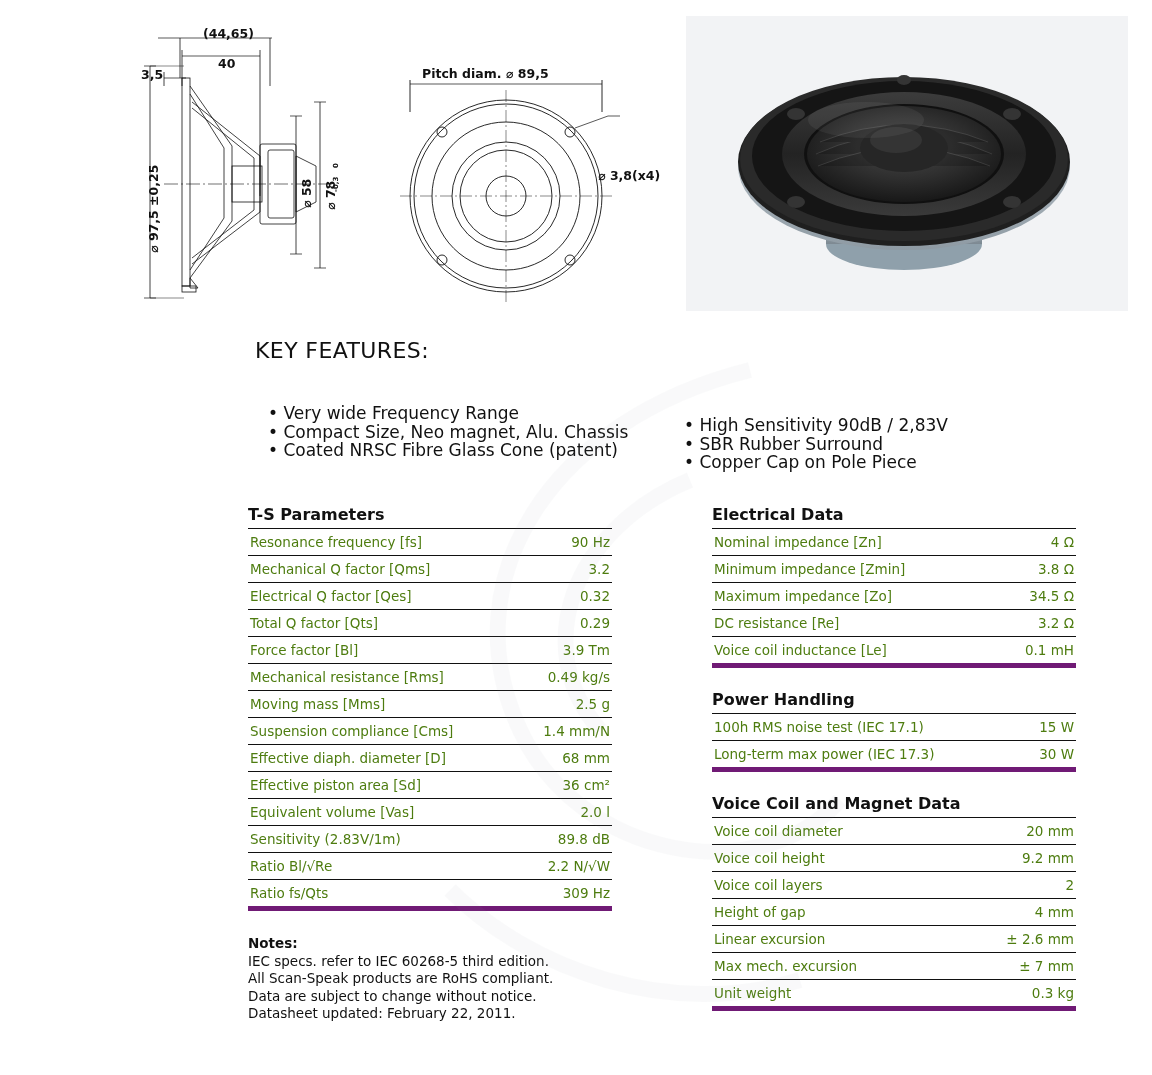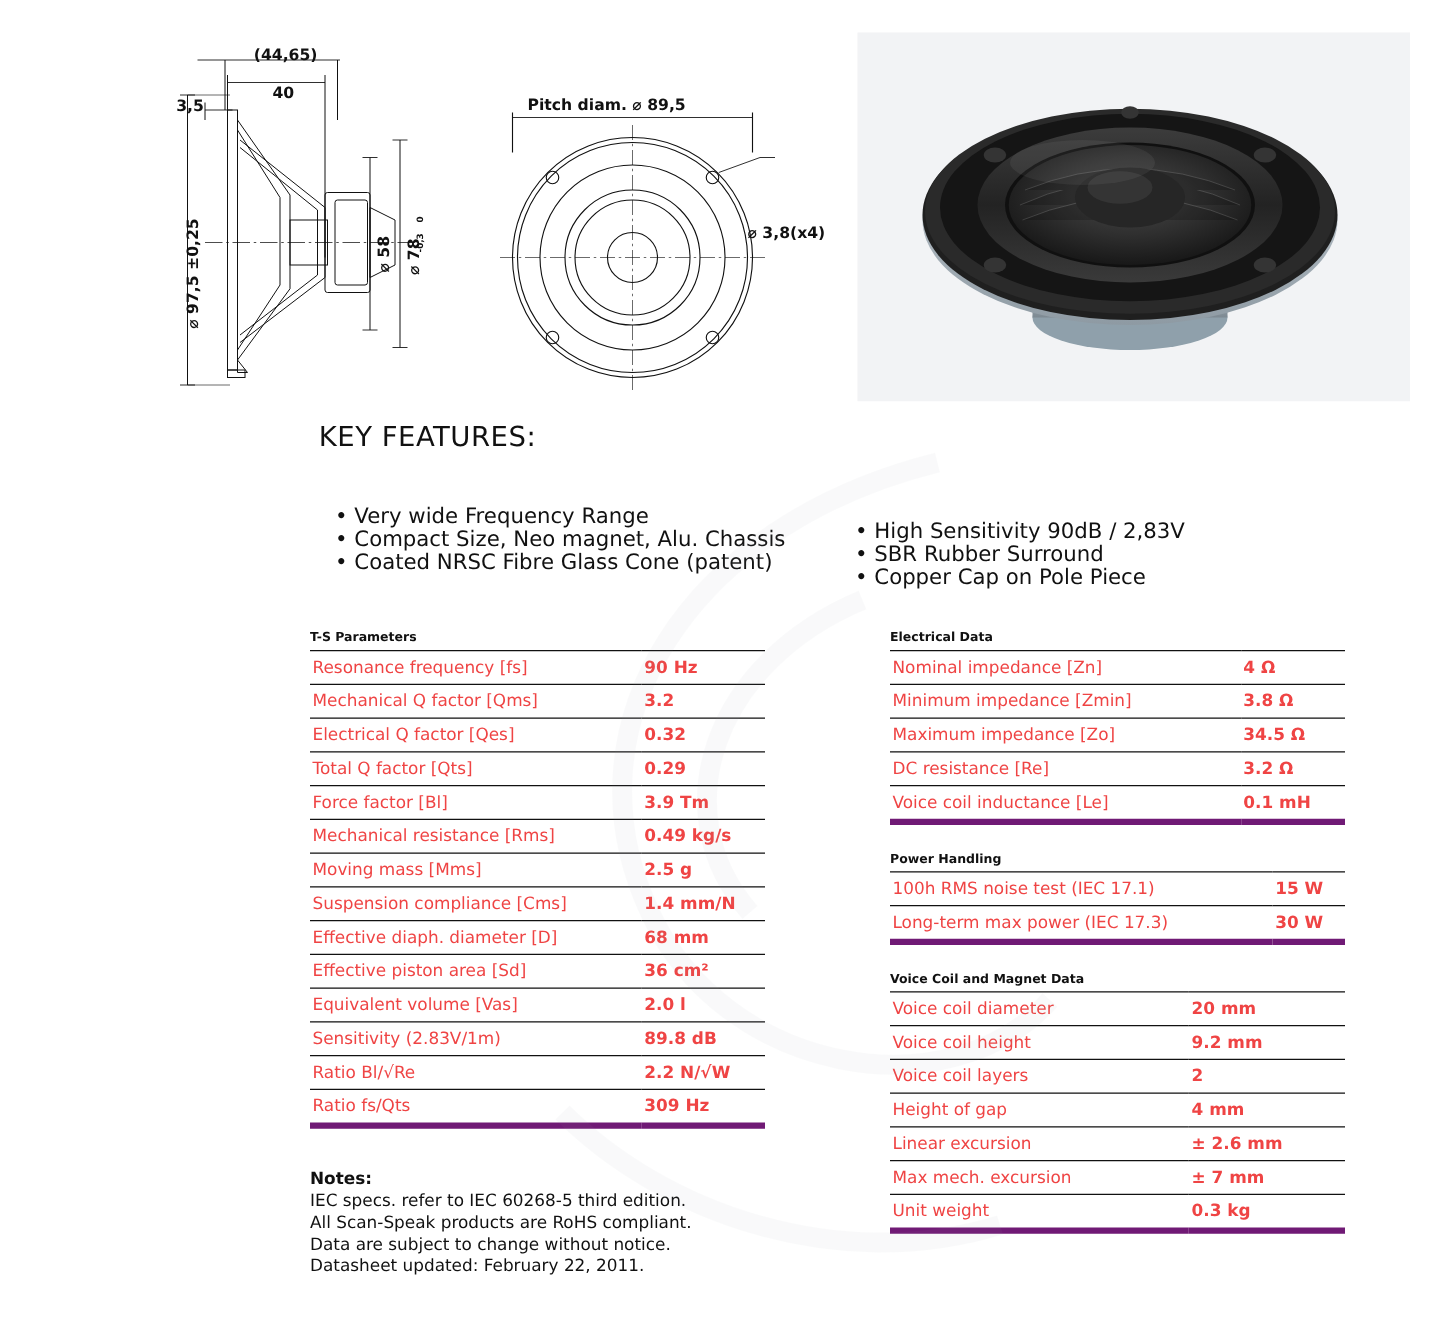--- a/index.html
+++ b/index.html
@@ -12,21 +12,21 @@
     height: 1075px;
     position: relative;
     font-family: "DejaVu Sans", "Liberation Sans", sans-serif;
     color: #1a1a1a;
     overflow: hidden;
   }
 
   
   .drawings {
     position: absolute;
-    left: 0; top: 18px;
+    left: 0; top: 8px;
     width: 1018px; height: 310px;
   }
 
   
   .side-view {
     position: absolute;
     left: 120px; top: 8px;
     width: 240px; height: 295px;
   }
   .photo-panel {
@@ -73,43 +73,43 @@
     position: absolute;
     left: 248px; top: 505px;
     width: 364px;
   }
   .col-right {
     position: absolute;
     left: 712px; top: 505px;
     width: 364px;
   }
   .sect-title {
-    font-size: 10px;
+    font-size: 16px;
     font-weight: bold;
     color: #111;
     padding-bottom: 4px;
   }
   table.spec {
     border-collapse: collapse;
     width: 100%;
     font-size: 13.5px;
   }
   table.spec tr {
     border-top: 1px solid #111;
   }
   table.spec tr:last-child {
     border-bottom: 5px solid #701a75;
   }
   table.spec td {
     padding: 5px 2px 5px 2px;
-    color: #ef4444;
+    color: #4d7c0f;
   }
   table.spec td.val {
+    text-align: right;
     white-space: nowrap;
-    font-weight: bold;
   }
   .gap { height: 22px; }
 
   .notes {
     position: absolute;
     left: 248px; top: 935px;
     font-size: 13.5px;
     line-height: 17.5px;
     color: #111;
   }

